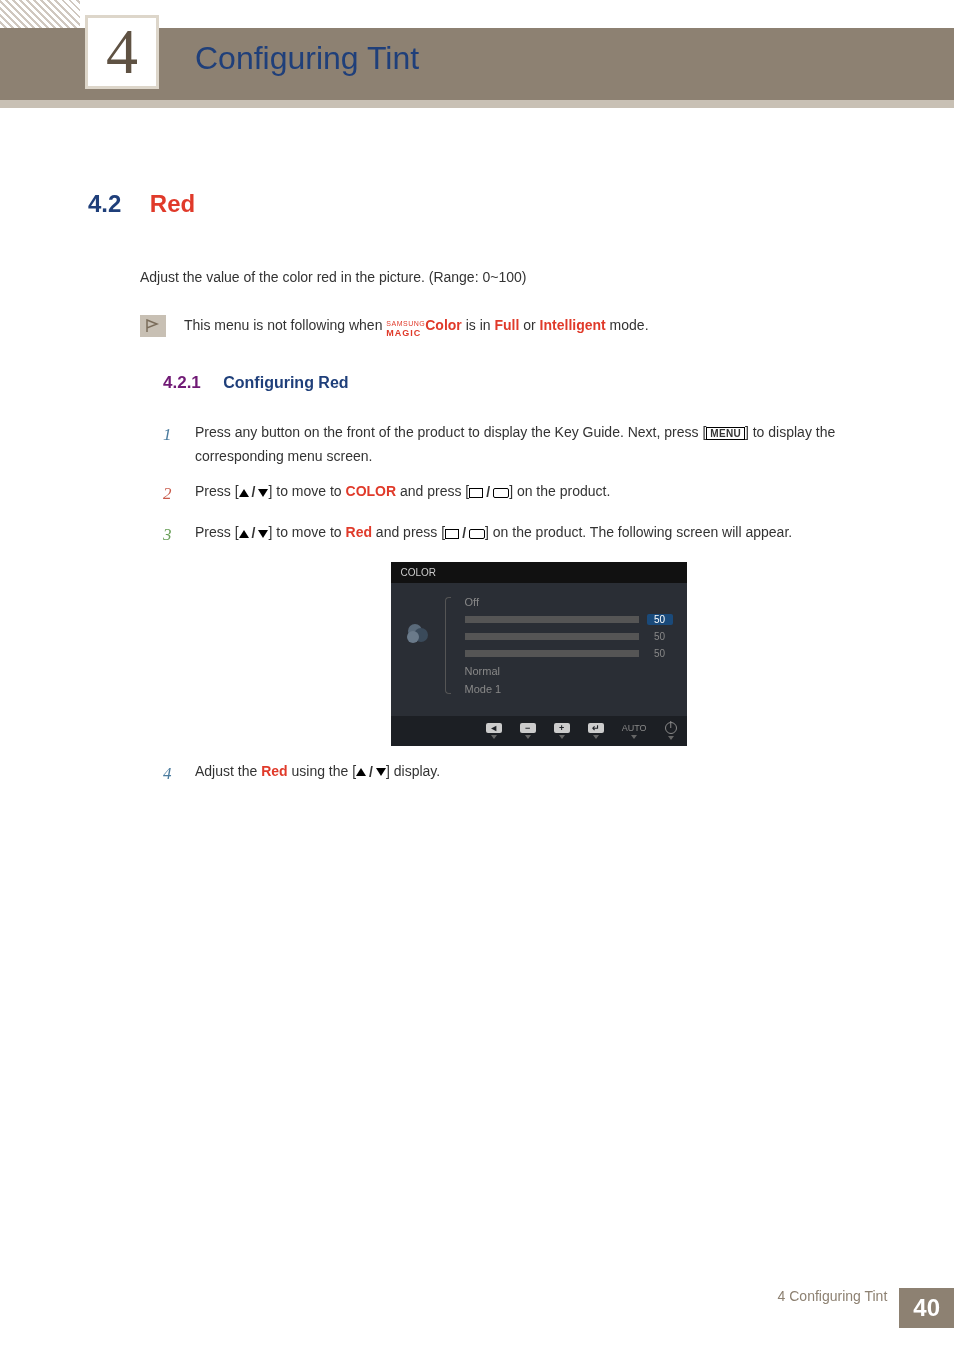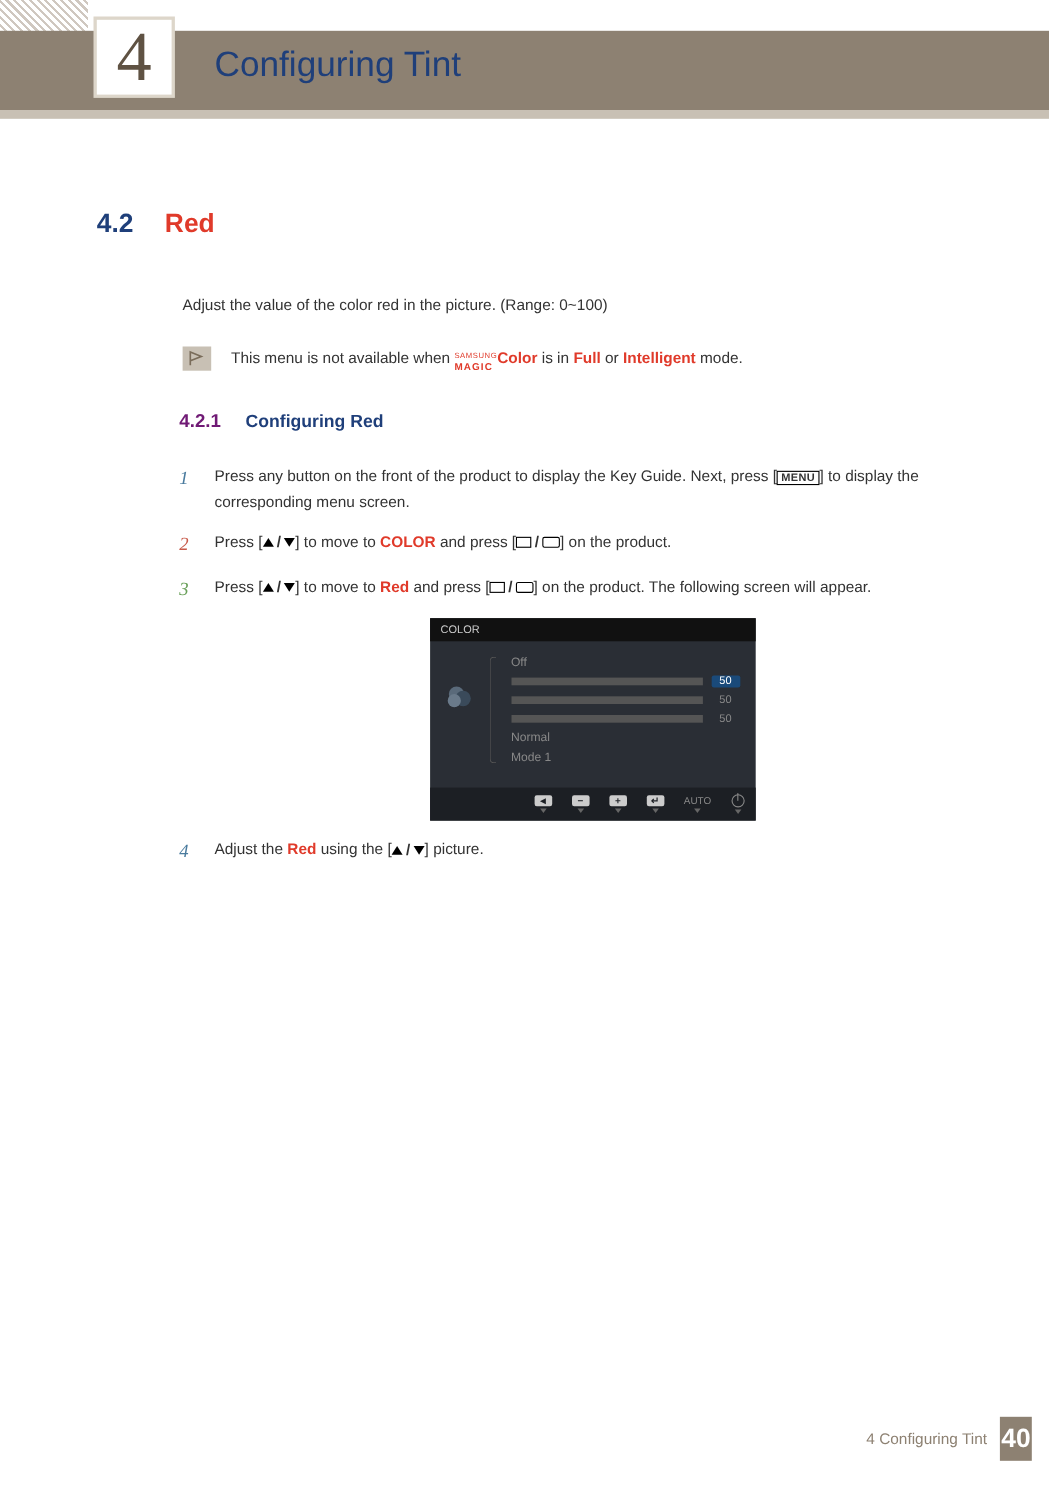--- a/index.html
+++ b/index.html
@@ -74,21 +74,21 @@
     font-weight: bold;
     display: inline-block;
     margin-right: 24px;
   }
   .section-title {
     color: #e03a2a;
     font-size: 24px;
     font-weight: bold;
   }
   .body-text {
-    margin-left: 78px;
+    margin-left: 52px;
     margin-top: 48px;
     font-size: 14px;
     color: #333;
     line-height: 1.6;
   }
   .body-text p { margin-bottom: 26px; }
   .note-row {
     display: flex;
     align-items: center;
     gap: 18px;
@@ -298,35 +298,35 @@
     content: "";
     position: absolute;
     top: -2px; left: 50%;
     width: 1.5px; height: 7px;
     background: #888;
     transform: translateX(-50%);
   }
   .footer {
     position: absolute;
     bottom: 22px;
-    right: 16px;
-    display: flex;
-    align-items: center;
+    right: 0;
+    display: flex;
+    align-items: flex-start;
     gap: 12px;
   }
   .footer-text {
     color: #8d8172;
     font-size: 14px;
   }
   .footer-page {
     background: #8d8172;
     color: #fff;
     font-size: 24px;
     font-weight: bold;
-    padding: 6px 1px;
+    padding: 6px 14px;
   }
 </style>
 </head>
 <body>
 
 <div class="hatching"></div>
 <div class="header-band"></div>
 <div class="chapter-box">
   <div class="chapter-number">4</div>
 </div>
@@ -341,21 +341,21 @@
   <div class="body-text">
     <p>Adjust the value of the color red in the picture. (Range: 0~100)</p>
 
     <div class="note-row">
       <div class="note-icon">
         <svg viewBox="0 0 16 16">
             <path d="M2 2 L12 6 L2 10 Z M2 6 L2 14" stroke="#7a6c5a" stroke-width="1.5" fill="none"></path>
           </svg>
       </div>
       <div>
-        <span>This menu is not available when </span><span class="magic-label"><span class="magic-top">SAMSUNG</span><br><span class="magic-bot">MAGIC</span></span><span class="magic-color">Color</span><span> is in </span><span class="bold-red">Full</span><span> or </span><span class="bold-red">Intelligent</span><span> mode.</span>
+        <span>This menu is not following when </span><span class="magic-label"><span class="magic-top">SAMSUNG</span><br><span class="magic-bot">MAGIC</span></span><span class="magic-color">Color</span><span> is in </span><span class="bold-red">Full</span><span> or </span><span class="bold-red">Intelligent</span><span> mode.</span>
       </div>
     </div>
   </div>
 
   <div class="subsection">
     <span class="subsection-num">4.2.1</span>
     <span class="subsection-title">Configuring Red</span>
   </div>
 
   <div class="steps">
@@ -459,21 +459,21 @@
       </div>
     </div>
 
     <div class="step">
       <div class="step-num s4">4</div>
       <div>
         <span>Adjust the </span><span class="bold-red">Red</span><span> using the [</span><span class="inline-icon">
             <span class="tri-up"></span>
             <span class="slash">/</span>
             <span class="tri-down"></span>
-          </span><span>] picture.</span>
+          </span><span>] display.</span>
       </div>
     </div>
   </div>
 </div>
 
 <div class="footer">
   <div class="footer-text">4 Configuring Tint</div>
   <div class="footer-page">40</div>
 </div>
 

